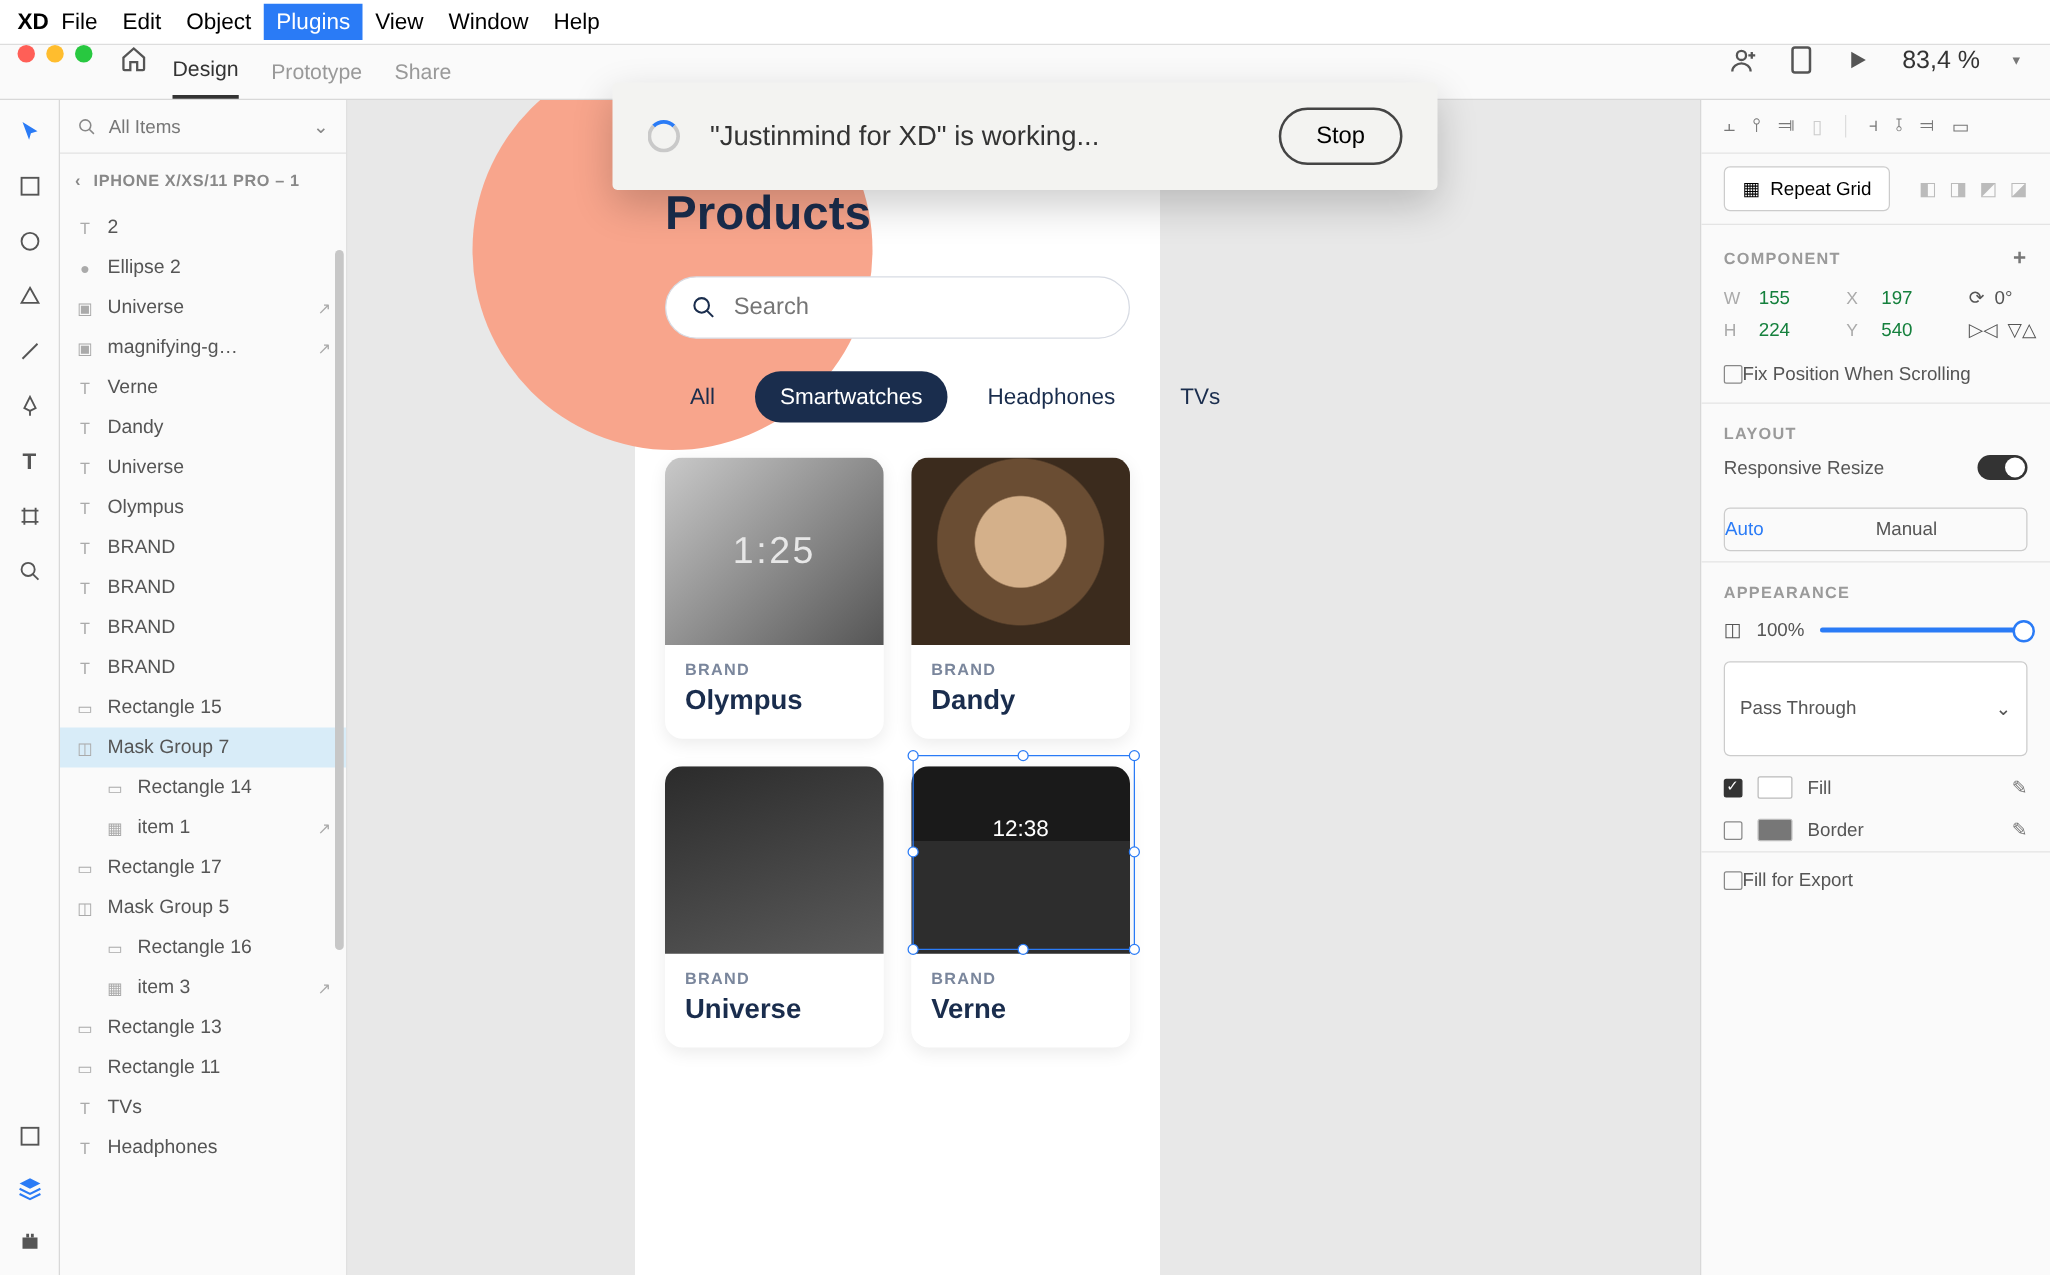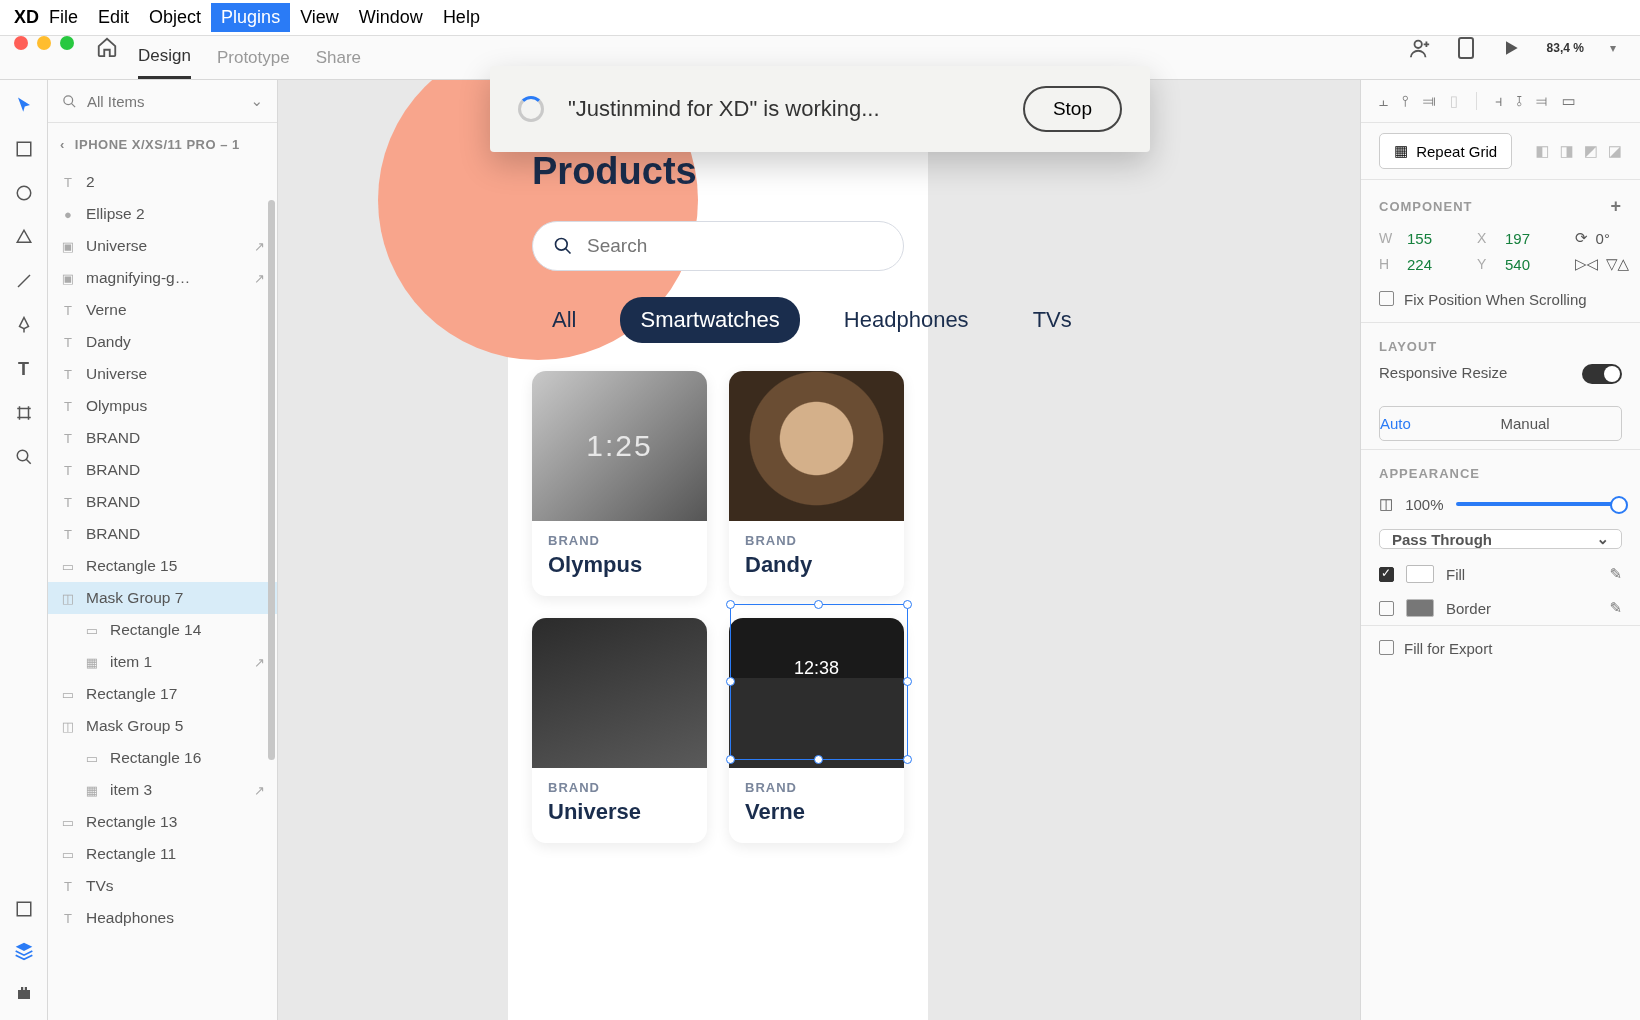--- a/index.html
+++ b/index.html
@@ -15,21 +15,21 @@
 
 .appbar { height: 44px; background: #fafafa; border-bottom: 1px solid #d8d8d8; display: flex; align-items: flex-start; }
 .traffic { display: flex; gap: 9px; margin-left: 14px; }
 .traffic span { width: 14px; height: 14px; border-radius: 50%; display: inline-block; }
 .tl-red { background:#ff5f57;} .tl-yellow{background:#ffbd2e;} .tl-green{background:#28c840;}
 .home-icon { margin-left: 22px; width:22px; height:22px; }
 .tabs { display:flex; margin-left: 20px; gap: 26px; font-size: 17px; color:#999; height:100%; align-items:center;}
 .tabs .tab { cursor:default; height:100%; display:flex; align-items:center;}
 .tabs .tab.active { color:#333; border-bottom:3px solid #333; font-weight:500;}
 .appbar-right { margin-left:auto; display:flex; align-items:center; gap:26px; margin-right:24px;}
-.zoom { font-size:12px; color:#333;font-weight:bold;}
+.zoom { font-size:20px; color:#333;}
 .chev-down { font-size:12px; color:#777;}
 
 
 .main { display:flex; height: calc(1020px - 36px - 44px); }
 
 
 .toolstrip { width:48px; background:#fafafa; border-right:1px solid #d8d8d8; display:flex; flex-direction:column; align-items:center; padding-top:14px; gap:22px; }
 .toolstrip .ts-icon { width:22px; height:22px; display:flex; align-items:center; justify-content:center; color:#555; }
 .toolstrip .ts-icon.active { color:#2a7bf6; }
 .toolstrip-bottom { margin-top:auto; margin-bottom:16px; display:flex; flex-direction:column; gap:20px; align-items:center;}
@@ -50,21 +50,21 @@
 
 .canvas { flex:1; position:relative; background:#e8e8e8; overflow:hidden;}
 .artboard { position:absolute; left:230px; top:0; width:420px; height:940px; background:#fff; }
 .orange-blob { position:absolute; left:-130px; top:-40px; width:320px; height:320px; border-radius:50%; background:#f8a58c;}
 .artboard-inner{ position:relative; padding:20px 24px;}
 .cart-wrap{ position:absolute; right:24px; top:20px; display:flex; align-items:center;}
 .cart-badge{ background:#f8a58c; width:22px; height:22px; border-radius:50%; display:flex; align-items:center; justify-content:center; font-size:13px; color:#1a2d4d; margin-left:-4px; font-weight:600;}
 .products-title{ font-size:38px; font-weight:800; color:#1a2d4d; margin-top:50px;}
 .search-pill{ margin-top:28px; height:50px; border:1.5px solid #d7dbe3; border-radius:26px; display:flex; align-items:center; padding:0 20px; gap:14px; background:#fff;}
 .search-pill input{ border:none; outline:none; font-size:19px; color:#6d28d9; flex:1; background:transparent;}
-.filter-row{ display:flex; gap:24px; margin-top:26px; align-items:center; font-size:22px; color:#1a2d4d;}
+.filter-row{ display:flex; gap:12px; margin-top:26px; align-items:center; font-size:18px; color:#1a2d4d;}
 .filter-row .chip{ padding:10px 20px; border-radius:22px;}
 .filter-row .chip.active{ background:#1a2d4d; color:#fff;}
 .product-grid{ display:grid; grid-template-columns:1fr 1fr; gap:22px; margin-top:28px;}
 .card{ background:#fff; border-radius:14px; overflow:hidden; box-shadow:0 4px 14px rgba(0,0,0,0.08); position:relative;}
 .card .img{ height:150px; background:#333; display:flex; align-items:center; justify-content:center; color:#ccc; font-size:11px;}
 .card .body{ padding:12px 16px 18px;}
 .card .brand{ font-size:13px; letter-spacing:1px; color:#7a869c; font-weight:600;}
 .card .name{ font-size:22px; font-weight:700; color:#1a2d4d; margin-top:4px;}
 .sel-box{ position:absolute; border:1.5px solid #2a7bf6;}
 .sel-handle{ width:9px; height:9px; background:#fff; border:1.5px solid #2a7bf6; border-radius:50%; position:absolute;}
@@ -81,33 +81,33 @@
 .inspector { width:280px; background:#fafafa; border-left:1px solid #d8d8d8; overflow-y:auto; font-size:15px; color:#555;}
 .insp-row{ padding:10px 18px; border-bottom:1px solid #e4e4e4;}
 .align-row{ display:flex; gap:14px; padding:12px 18px; border-bottom:1px solid #e4e4e4; color:#777;}
 .align-row .sep{ width:1px; background:#ddd; margin:0 4px;}
 .repeat-btn{ display:inline-flex; align-items:center; gap:8px; border:1px solid #ccc; border-radius:5px; padding:8px 14px; font-size:15px; background:#fff;}
 .bool-row{ display:flex; gap:10px; color:#bbb;}
 .sect-title{ font-size:13px; letter-spacing:1px; color:#9a9a9a; font-weight:600; padding:16px 18px 6px;}
 .dim-grid{ display:grid; grid-template-columns: 18px 60px 18px 60px 1fr; gap:8px 10px; padding:6px 18px 14px; align-items:center; font-size:15px;}
 .dim-grid .lab{ color:#aaa; font-size:14px;}
 .dim-grid .val{ color:#15803d;}
-.checkbox-row{ display:flex; gap:10px; padding:4px 18px 14px;}
+.checkbox-row{ display:flex; align-items:center; padding:4px 18px 14px;}
 .chk{ width:15px; height:15px; border:1.5px solid #888; border-radius:2px; position:relative;}
 .chk.checked{ background:#333; border-color:#333;}
 .chk.checked::after{ content:"✓"; color:#fff; position:absolute; font-size:12px; top:-2px; left:1px;}
 .toggle{ width:40px; height:20px; background:#333; border-radius:11px; position:relative; margin-left:auto;}
 .toggle::after{ content:""; width:16px; height:16px; background:#fff; border-radius:50%; position:absolute; right:2px; top:2px;}
 .seg{ display:flex; border:1px solid #ccc; border-radius:5px; overflow:hidden; margin:8px 18px;}
 .seg div{ flex:1; text-align:left; padding:8px 0; font-size:15px;}
 .seg .active{ color:#2a7bf6;}
 .opacity-row{ display:flex; align-items:center; gap:12px; padding:8px 18px;}
 .slider{ flex:1; height:4px; background:#2a7bf6; border-radius:2px; position:relative;}
 .slider::after{content:""; width:14px; height:14px; border-radius:50%; background:#fff; border:2px solid #2a7bf6; position:absolute; right:-6px; top:-6px;}
-.select-row{ margin:8px 18px; border:1px solid #ccc; border-radius:5px; padding:0 12px; display:flex; justify-content:space-between; align-items:center; background:#fff;font-weight:bold;}
+.select-row{ margin:8px 18px; border:1px solid #ccc; border-radius:5px; padding:28px 12px; display:flex; justify-content:space-between; background:#fff;}
 .fill-row{ display:flex; align-items:center; gap:12px; padding:8px 18px;}
 .swatch{ width:28px; height:18px; border:1px solid #bbb; border-radius:2px;}
 .eyedrop{ margin-left:auto; color:#777;}
 
 
 .notif{ position:absolute; left:490px; top:66px; width:660px; background:#f3f3f1; border-radius:4px; box-shadow:0 12px 32px rgba(0,0,0,0.2); display:flex; align-items:center; padding:20px 28px; gap:24px;}
 .spinner{ width:26px; height:26px; border:3px solid #c9c9c9; border-top-color:#2a7bf6; border-radius:50%;}
 .notif-text{ font-size:22px; color:#333;}
 .stop-btn{ margin-left:auto; border:2px solid #444; border-radius:24px; padding:10px 28px; font-size:19px; background:#f3f3f1;}
 

